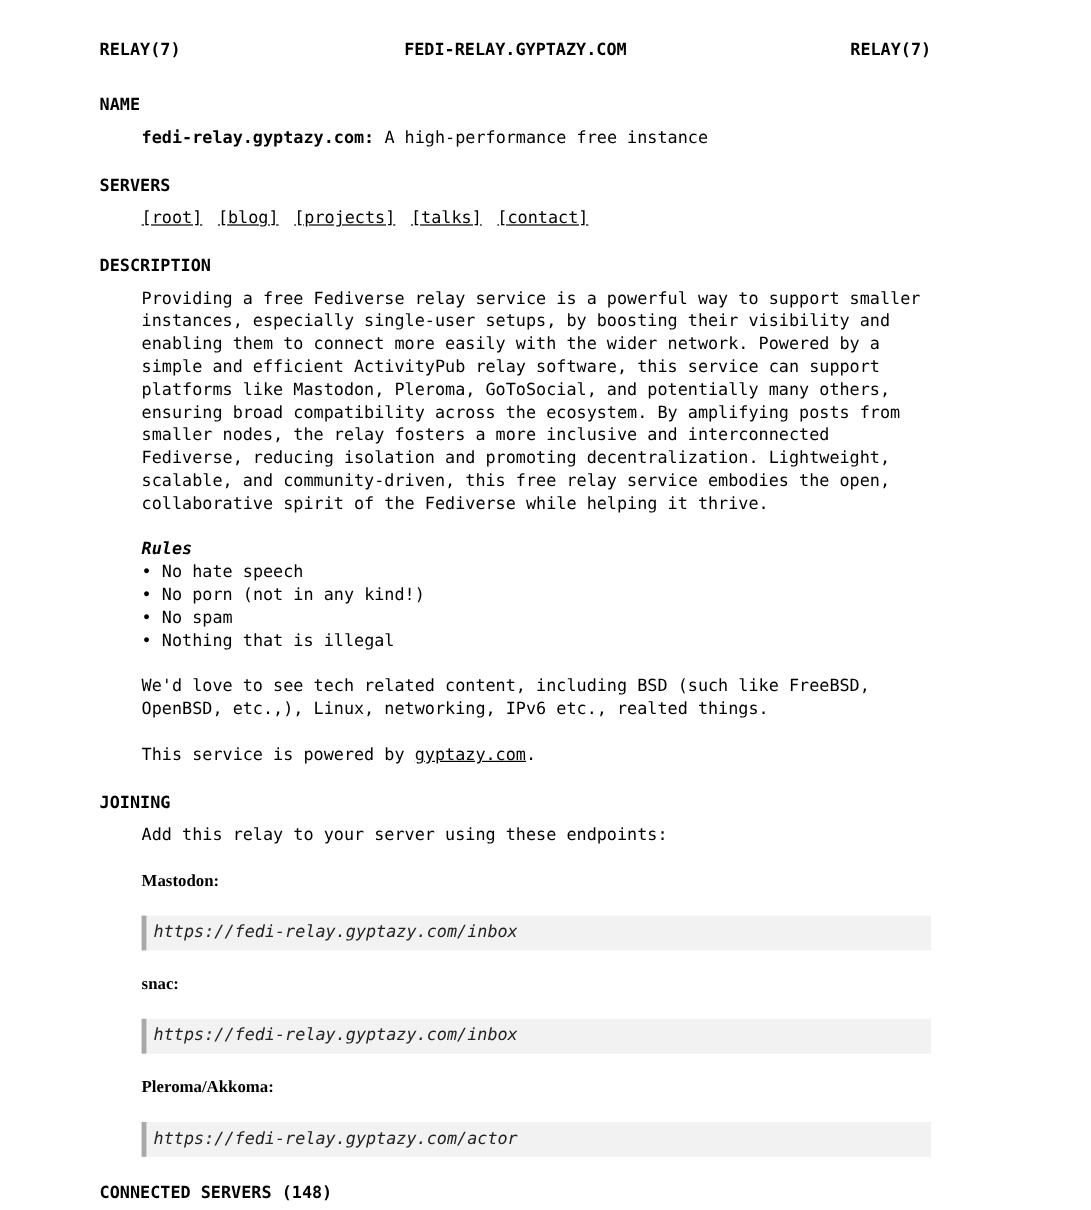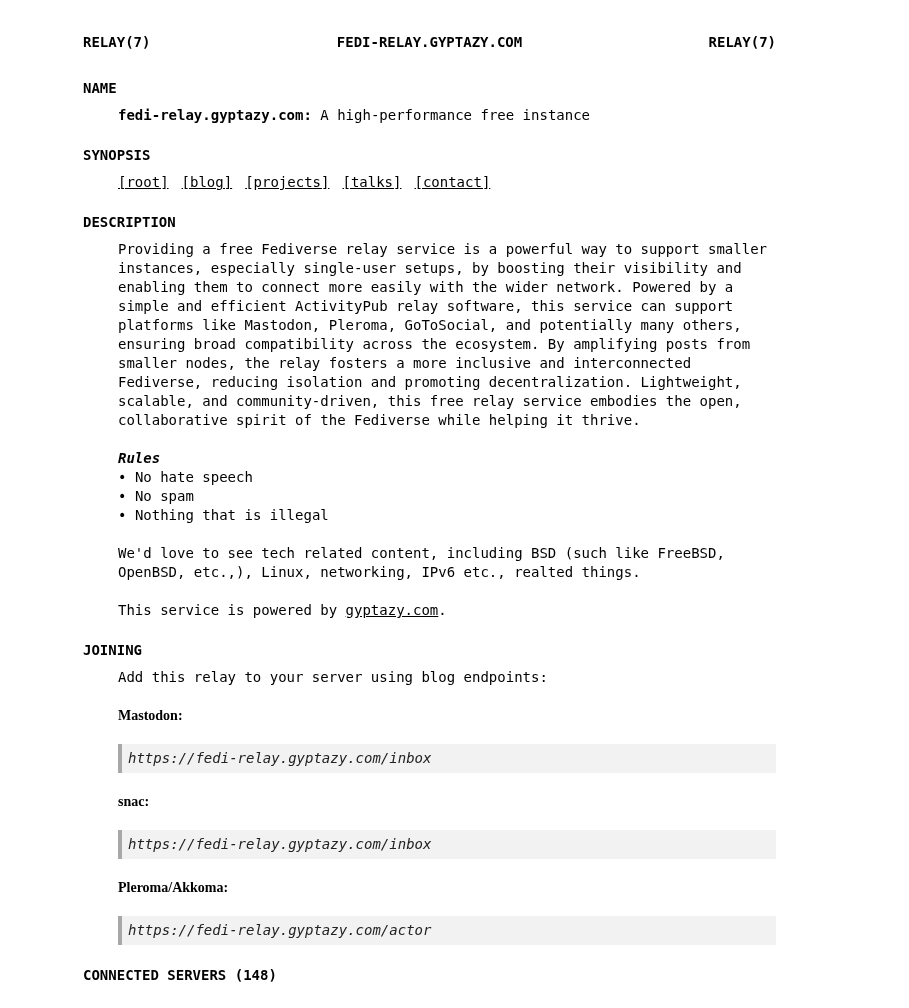--- a/index.html
+++ b/index.html
@@ -79,45 +79,46 @@
   </div>
 
   <section>
     <h2>NAME</h2>
     <div class="indent">
       <p><strong>fedi-relay.gyptazy.com:</strong> <span>A high-performance free instance</span></p>
     </div>
   </section>
 
   <section>
-    <h2>SYNOPSIS</h2>
+    <h2>SERVERS</h2>
     <div class="indent">
       <p class="syn-links"><a href="#">[root]</a><a href="#">[blog]</a><a href="#">[projects]</a><a href="#">[talks]</a><a href="#">[contact]</a></p>
     </div>
   </section>
 
   <section>
     <h2>DESCRIPTION</h2>
     <div class="indent">
       <p>Providing a free Fediverse relay service is a powerful way to support smaller instances, especially single-user setups, by boosting their visibility and enabling them to connect more easily with the wider network. Powered by a simple and efficient ActivityPub relay software, this service can support platforms like Mastodon, Pleroma, GoToSocial, and potentially many others, ensuring broad compatibility across the ecosystem. By amplifying posts from smaller nodes, the relay fosters a more inclusive and interconnected Fediverse, reducing isolation and promoting decentralization. Lightweight, scalable, and community-driven, this free relay service embodies the open, collaborative spirit of the Fediverse while helping it thrive.</p>
       <div class="rules">
         <div class="rules-title">Rules</div>
         <div class="rule-item"><span>•</span> <span>No hate speech</span></div>
+        <div class="rule-item"><span>•</span> <span>No porn (not in any kind!)</span></div>
         <div class="rule-item"><span>•</span> <span>No spam</span></div>
         <div class="rule-item"><span>•</span> <span>Nothing that is illegal</span></div>
       </div>
       <p>We'd love to see tech related content, including BSD (such like FreeBSD, OpenBSD, etc.,), Linux, networking, IPv6 etc., realted things.</p>
       <p><span>This service is powered by </span><a href="#">gyptazy.com</a><span>.</span></p>
     </div>
   </section>
 
   <section>
     <h2>JOINING</h2>
     <div class="indent">
-      <p>Add this relay to your server using blog endpoints:</p>
+      <p>Add this relay to your server using these endpoints:</p>
 
       <p class="endpoint-label">Mastodon:</p>
       <div class="codeblock">https://fedi-relay.gyptazy.com/inbox</div>
 
       <p class="endpoint-label">snac:</p>
       <div class="codeblock">https://fedi-relay.gyptazy.com/inbox</div>
 
       <p class="endpoint-label">Pleroma/Akkoma:</p>
       <div class="codeblock">https://fedi-relay.gyptazy.com/actor</div>
     </div>

